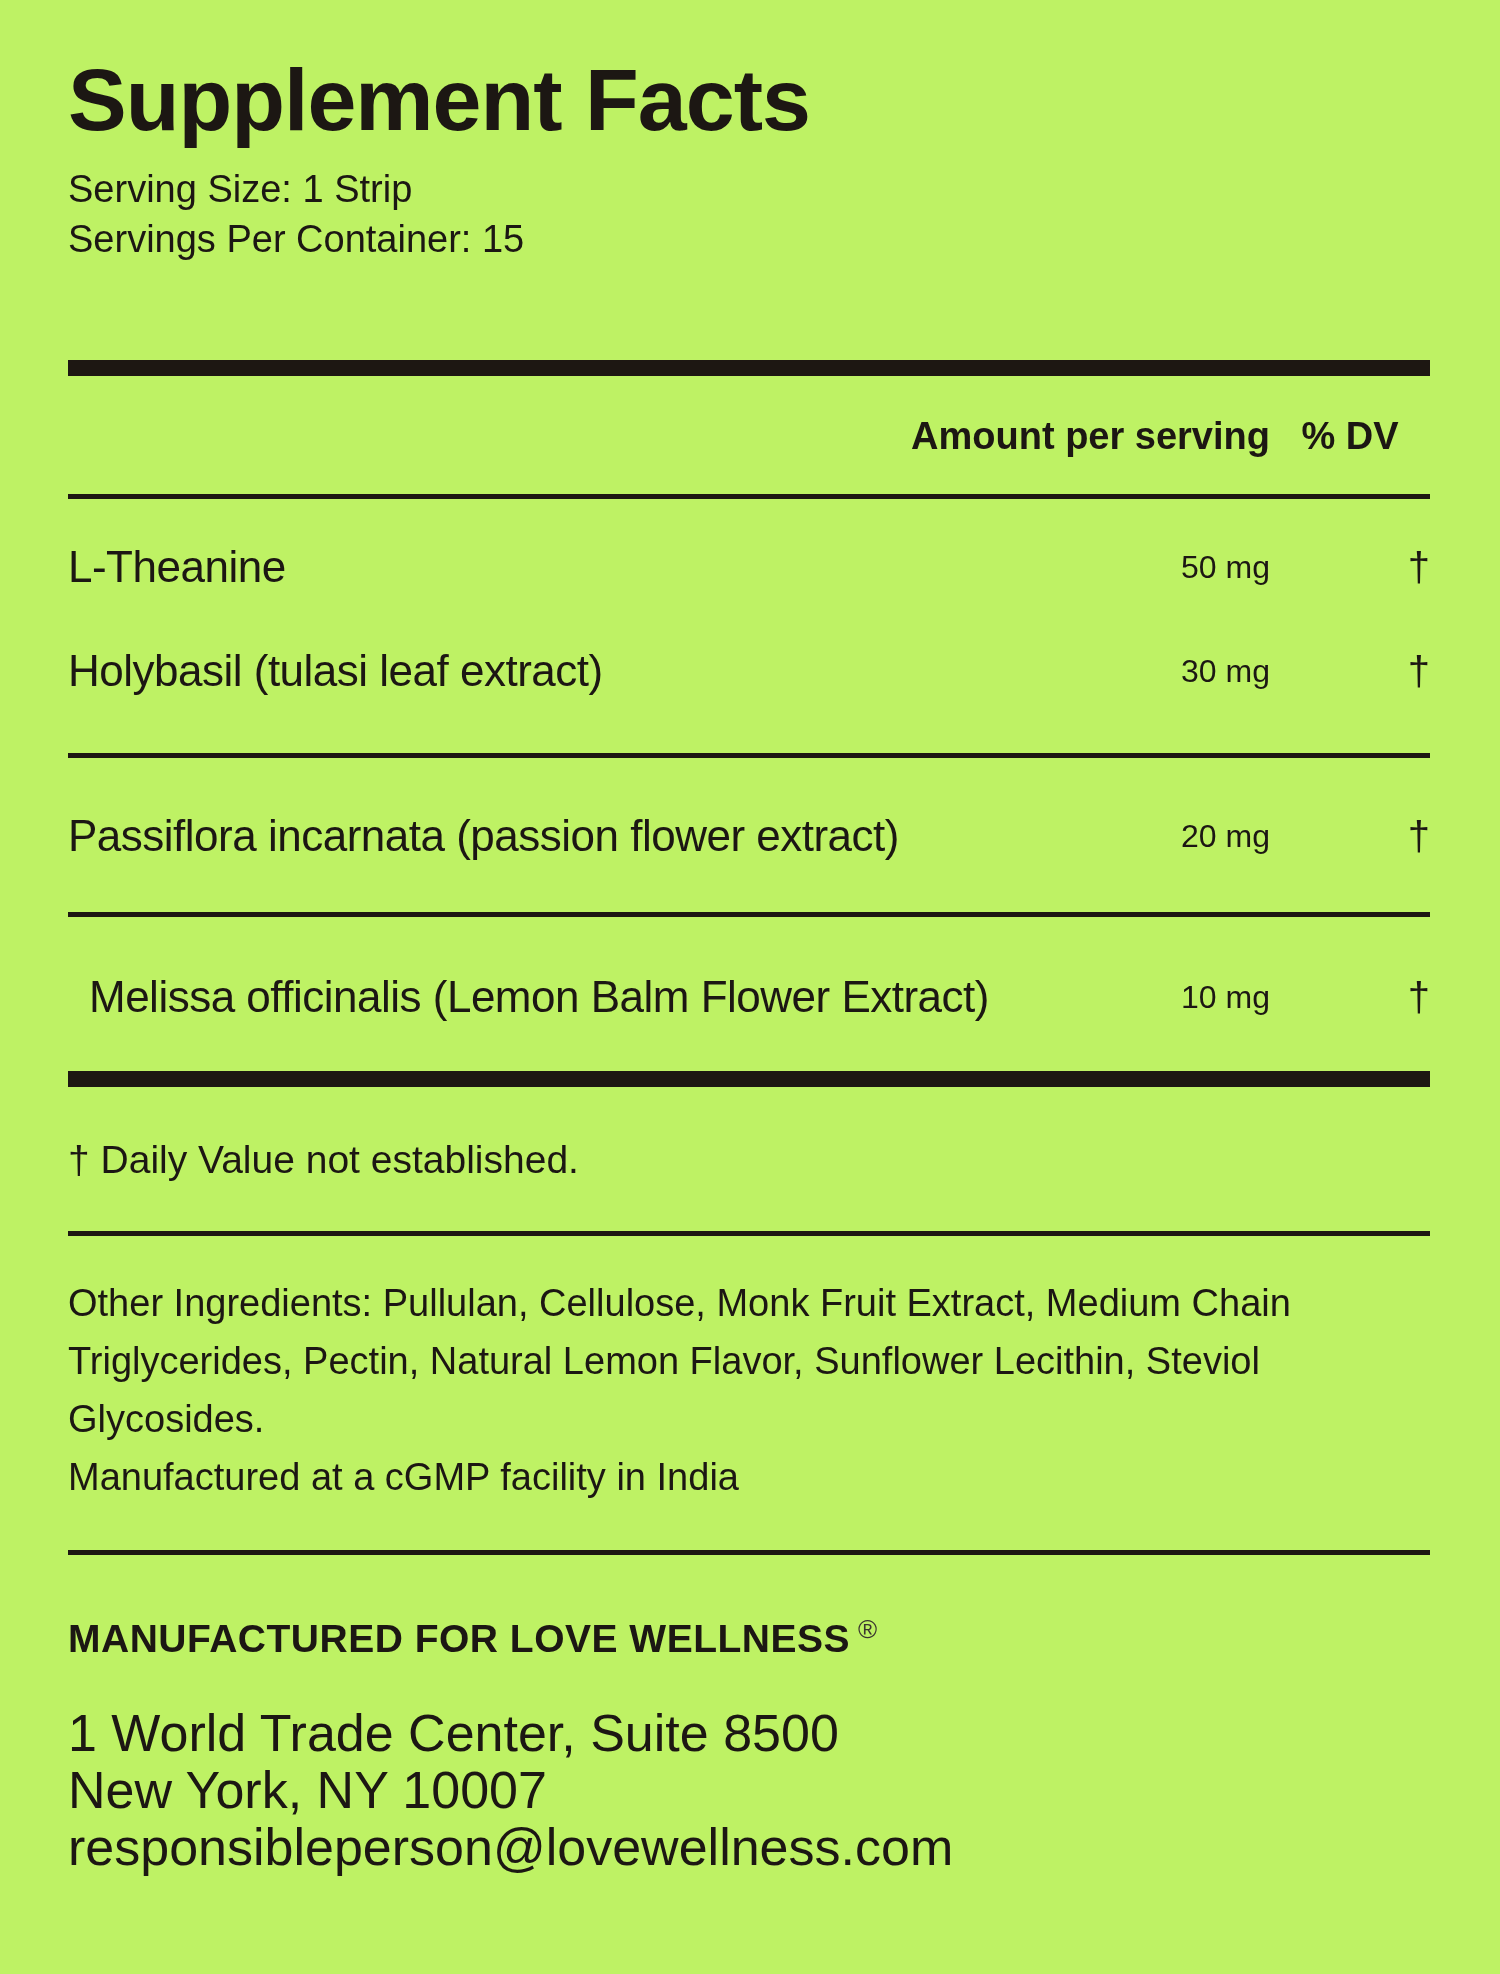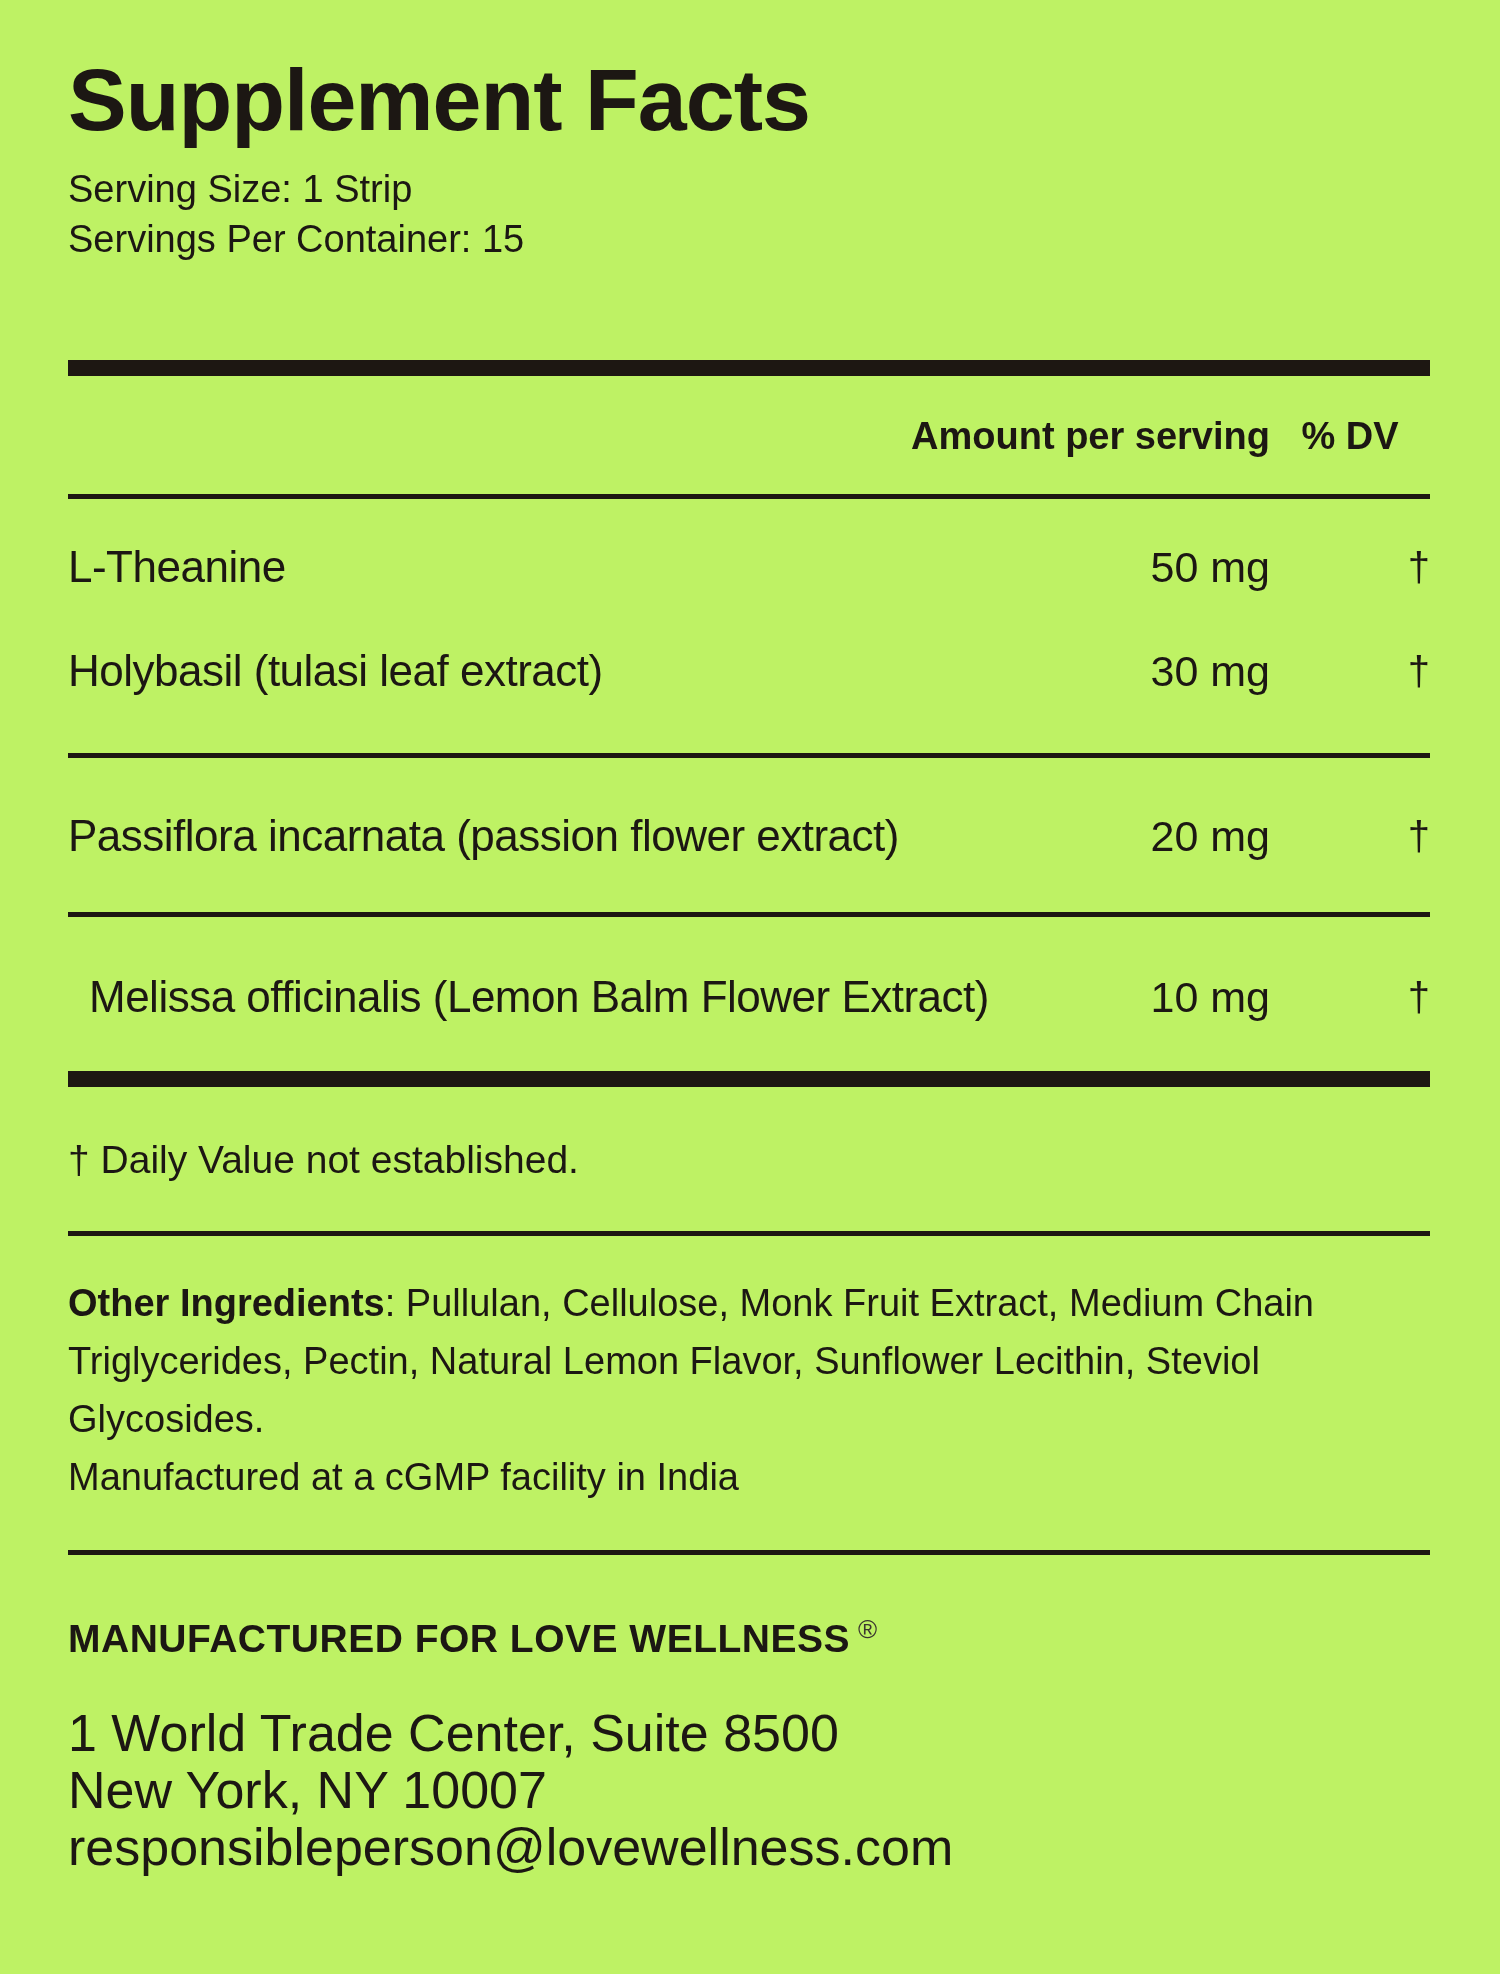--- a/index.html
+++ b/index.html
@@ -54,21 +54,21 @@
     line-height: 60px;
   }
   .facts-row .ing-name {
     flex: 1;
     font-size: 44px;
     letter-spacing: -0.5px;
   }
   .facts-row .ing-amount {
     width: 200px;
     text-align: right;
-    font-size: 43px;
+    font-size: 32px;
   }
   .facts-row .ing-dv {
     width: 160px;
     text-align: right;
     font-size: 40px;
   }
   .row-1 { margin-top: 38px; }
   .row-2 { margin-top: 44px; }
   .rule-b { margin-top: 52px; }
   .row-3 { margin-top: 48px; }
@@ -79,21 +79,21 @@
     margin-top: 46px;
     font-size: 39px;
     line-height: 54px;
   }
   .rule-d { margin-top: 44px; }
   .other-ingredients {
     margin-top: 38px;
     font-size: 38px;
     line-height: 58px;
   }
-  .other-ingredients .oi-label { font-weight: bold; }
+  .other-ingredients .oi-label { font-weight: normal; }
   .manufactured-at {
     font-size: 38px;
     line-height: 58px;
   }
   .rule-e { margin-top: 44px; }
   .mfr-heading {
     margin-top: 48px;
     font-size: 39px;
     font-weight: bold;
     line-height: 52px;

